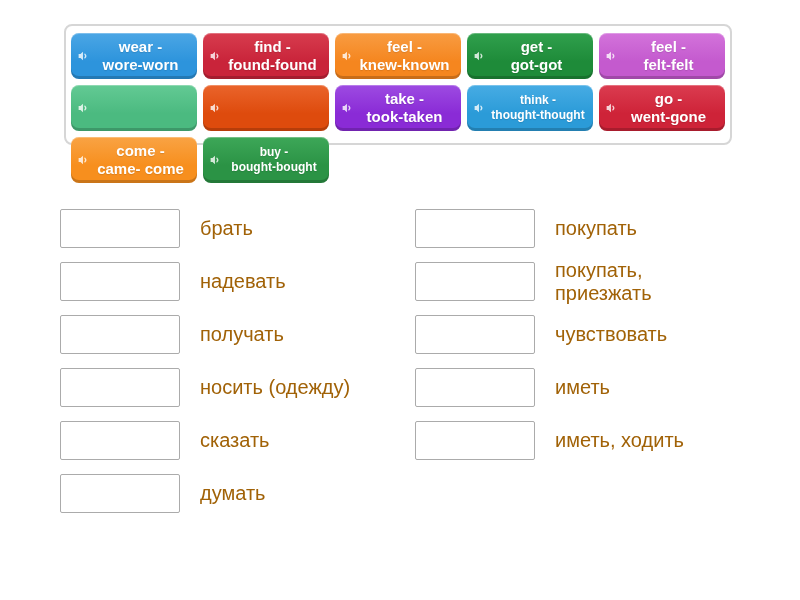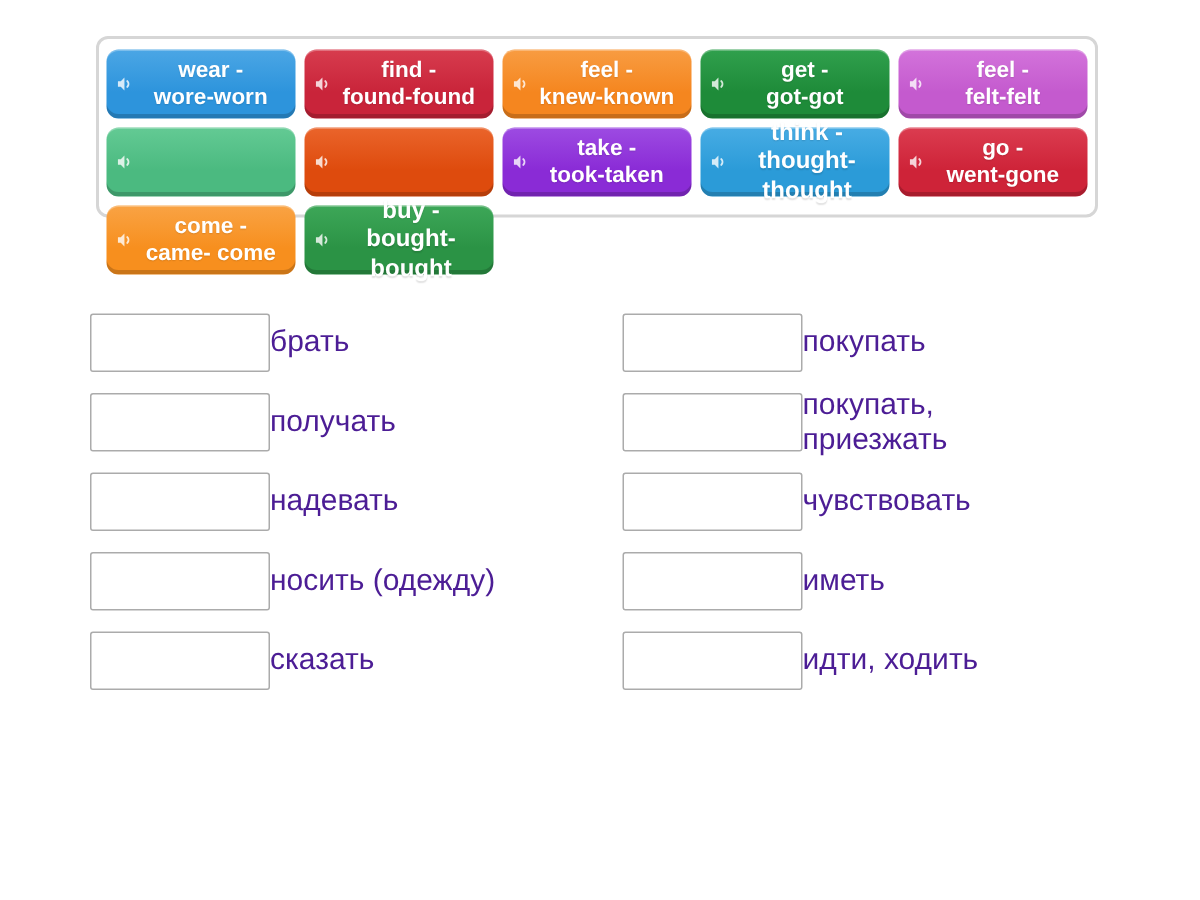--- a/index.html
+++ b/index.html
@@ -13,35 +13,35 @@
   }
   .tile{
     position:relative;width:126px;height:46px;box-sizing:border-box;border-radius:8px;
     display:flex;align-items:center;justify-content:center;
     color:#ffffff;font-weight:bold;font-size:15px;line-height:1.22;text-align:center;
     padding:0 6px 0 19px;cursor:grab;
     background:linear-gradient(180deg,var(--light) 0%,var(--base) 62%,var(--base) 100%);
     box-shadow:inset 0 -3px 0 rgba(0,0,0,.18), inset 0 1px 0 rgba(255,255,255,.28);
     text-shadow:0 1px 1px rgba(0,0,0,.12);
   }
-  .tile.small{font-size:16px;padding-right:3px;}
+  .tile.small{font-size:12px;padding-right:3px;}
   .tile .lines span{display:block;}
   .spk{position:absolute;left:6px;top:50%;transform:translateY(-50%);opacity:.8;line-height:0;cursor:pointer;}
   
   .columns{position:absolute;left:60px;top:209px;display:flex;}
   .col{display:flex;flex-direction:column;}
   .col-left{width:355px;}
   .col-right{width:385px;}
   .match-row{display:flex;align-items:center;height:39px;margin-bottom:14px;}
   .dropzone{
     width:118px;height:37px;flex:0 0 auto;background:#ffffff;
     border:1px solid #ababab;border-radius:2px;
   }
   .word{
-    margin-left:0;font-size:20px;color:#4c1d95;line-height:23px;
+    margin-left:20px;font-size:20px;color:#a16207;line-height:23px;
     white-space:pre-line;
   }
 </style>
 </head>
 <body>
 
 <div class="tray">
 
   <div class="tile" style="--base: #2D94DC; --light: #4BA6E5;">
     <span class="spk"><svg width="13" height="13" viewBox="0 0 24 24">
@@ -172,33 +172,37 @@
 
 <div class="columns">
 
   <div class="col col-left">
     <div class="match-row">
       <div class="dropzone"></div>
       <div class="word">брать</div>
     </div>
     <div class="match-row">
       <div class="dropzone"></div>
+      <div class="word">надевать</div>
+    </div>
+    <div class="match-row">
+      <div class="dropzone"></div>
       <div class="word">получать</div>
     </div>
     <div class="match-row">
       <div class="dropzone"></div>
-      <div class="word">надевать</div>
-    </div>
-    <div class="match-row">
-      <div class="dropzone"></div>
       <div class="word">носить (одежду)</div>
     </div>
     <div class="match-row">
       <div class="dropzone"></div>
       <div class="word">сказать</div>
+    </div>
+    <div class="match-row">
+      <div class="dropzone"></div>
+      <div class="word">думать</div>
     </div>
   </div>
 
   <div class="col col-right">
     <div class="match-row">
       <div class="dropzone"></div>
       <div class="word">покупать</div>
     </div>
     <div class="match-row">
       <div class="dropzone"></div>
@@ -208,17 +212,17 @@
     <div class="match-row">
       <div class="dropzone"></div>
       <div class="word">чувствовать</div>
     </div>
     <div class="match-row">
       <div class="dropzone"></div>
       <div class="word">иметь</div>
     </div>
     <div class="match-row">
       <div class="dropzone"></div>
-      <div class="word">идти, ходить</div>
+      <div class="word">иметь, ходить</div>
     </div>
   </div>
 
 </div>
 
 </body></html>

